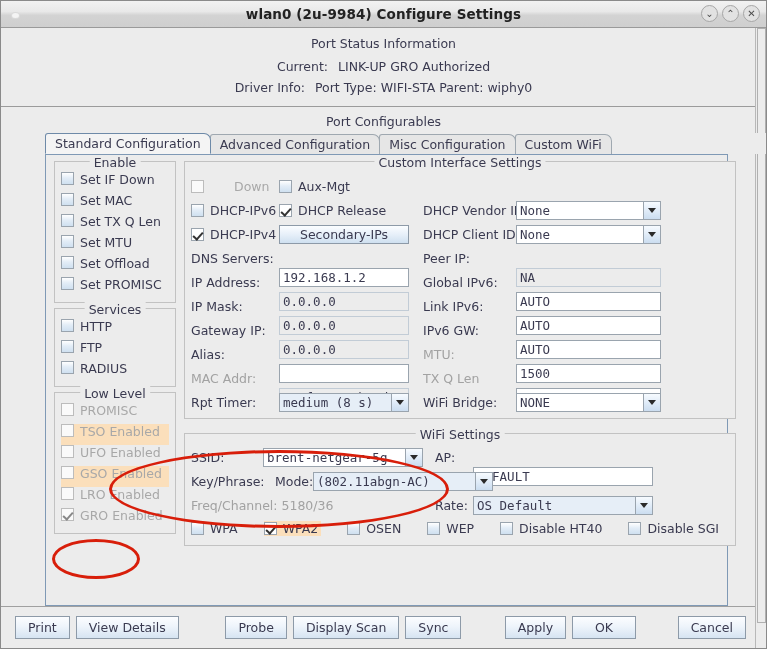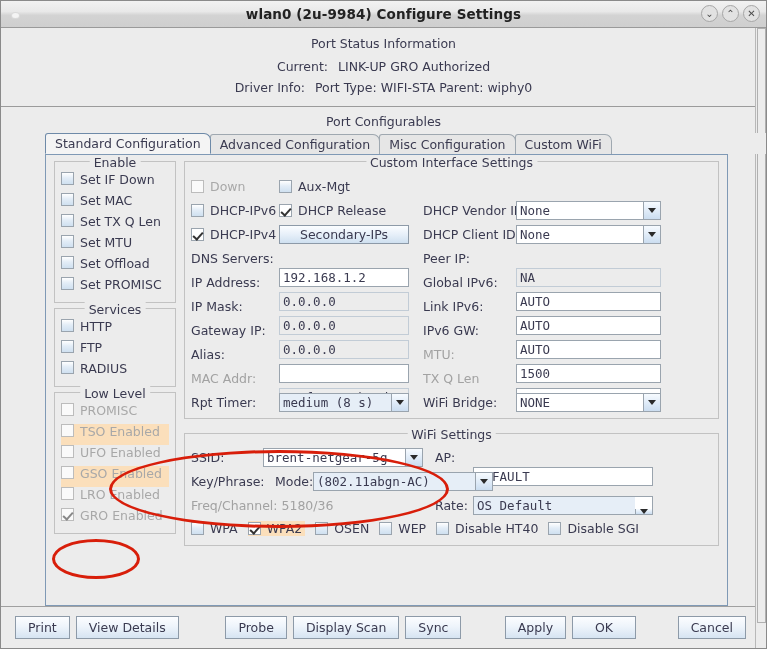--- a/index.html
+++ b/index.html
@@ -225,21 +225,21 @@
     border: 1px solid #8d9aa8;
     background: linear-gradient(to bottom, #fbfdff 0%, #e9f1fa 45%, #cfe0f0 100%);
     cursor: pointer;
   }
 
   
   .wifi { margin-top: 9px; padding-top: 11px; padding-bottom: 6px; }
   .wifi-row { display: flex; align-items: center; height: 24px; font-size: 12.5px; }
   .wlbl { width: 72px; flex: 0 0 72px; white-space: nowrap; }
   .wmid { width: 50px; flex: 0 0 50px; padding-left: 12px; white-space: nowrap; }
-  .wifi-chk-row { display: flex; align-items: center; height: 22px; gap: 0; }
+  .wifi-chk-row { display: flex; align-items: center; height: 22px; gap: 16px; }
   .wifi-chk {
     display: flex; align-items: center; font-size: 12.5px;
     margin-right: 10px; white-space: nowrap;
   }
   .wifi-chk.hl { background: #fbdfbb; padding-right: 3px; }
 
   
   .btnbar {
     flex: 0 0 42px; height: 42px;
     border-top: 1px solid #a0a0a0;
@@ -390,21 +390,21 @@
         </div>
 
       </div>
 
       <div class="rightcol">
 
         <div class="group gis">
           <div class="legend">Custom Interface Settings</div>
 
           <div class="fld-row">
-            <div class="lbl-col" style="display:flex;align-items:center;color:#a8a8a8;">
+            <div class="lbl-col" style="display:flex;align-items:center;color:#a8a8a8;gap:24px;">
               <span class="cb dim"></span>
               <span>Down</span>
             </div>
             <div style="display:flex;align-items:center;">
               <span class="cb"></span>
               <span>Aux-Mgt</span>
             </div>
           </div>
 
           <div class="fld-row">
@@ -522,21 +522,21 @@
               <div class="cval">(802.11abgn-AC)</div>
               <div class="carrow">
                   <i></i>
                 </div>
             </div>
           </div>
 
           <div class="wifi-row">
             <div class="dimtext" style="width:232px;flex:0 0 232px;">Freq/Channel: 5180/36</div>
             <div class="wmid">Rate:</div>
-            <div class="combo shaded" style="width:180px;flex:0 0 180px;align-items:flex-end;">
+            <div class="combo shaded" style="width:180px;flex:0 0 180px;">
               <div class="cval">OS Default</div>
               <div class="carrow">
                   <i></i>
                 </div>
             </div>
           </div>
 
           <div class="wifi-chk-row">
             <div class="wifi-chk">
               <span class="cb"></span>

